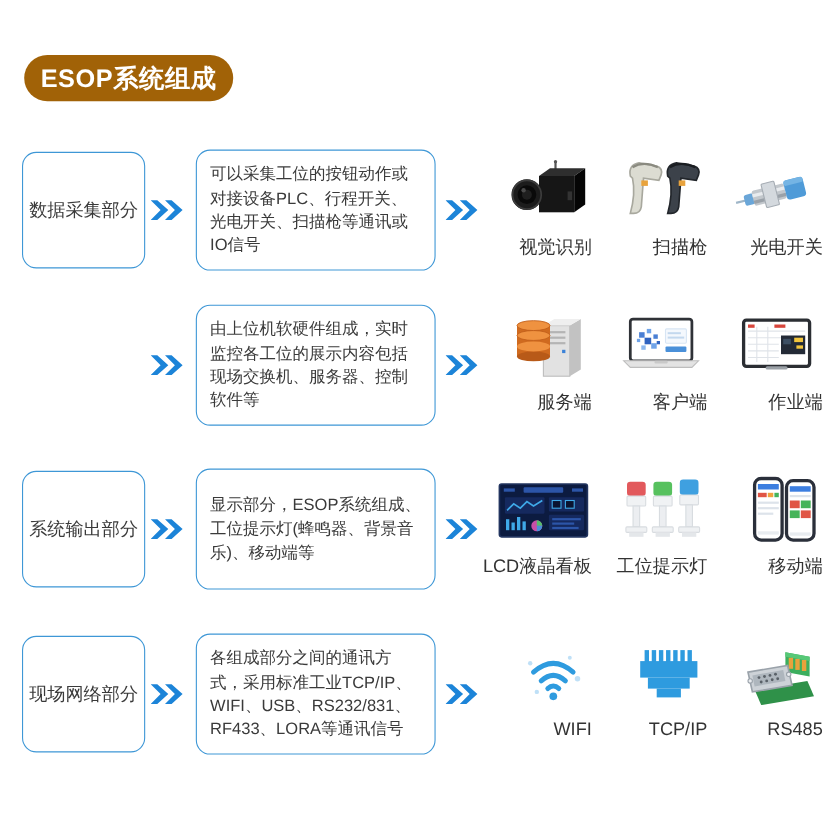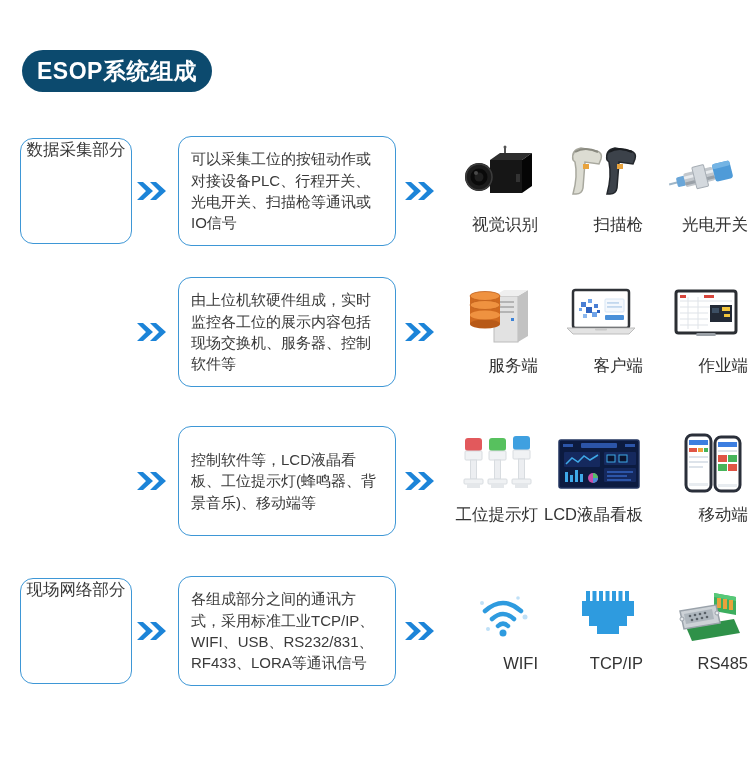--- a/index.html
+++ b/index.html
@@ -1,32 +1,32 @@
 <!DOCTYPE html>
 <html><head>
 <meta charset="utf-8">
 <style>
   html,body { margin:0; padding:0; background:#ffffff; }
   body { font-family:"Liberation Sans", sans-serif; }
   .canvas { position:relative; width:750px; height:763px; background:#ffffff; overflow:hidden; }
 
   .title-pill {
     position:absolute; left:22px; top:50px; height:42px; min-width:134px;
-    background:#0c4a6e; color:#ffffff; border-radius:22px;
+    background:#a16207; color:#ffffff; border-radius:22px;
     display:flex; align-items:center; justify-content:center;
     padding:0 15px; font-size:23px; font-weight:bold; letter-spacing:0.5px;
   }
 
   .row { position:absolute; left:0; width:750px; height:110px; }
   .r1 { top:136px; } .r2 { top:277px; } .r3 { top:426px; } .r4 { top:576px; }
 
   .label-box {
     position:absolute; left:20px; top:2px; width:112px; height:106px;
     border:1.6px solid #3E97D6; border-radius:13px; box-sizing:border-box;
-    display:flex; justify-content:center;
+    display:flex; align-items:center; justify-content:center;
     font-size:16.5px; color:#3a3a3a; background:#fff;
   }
   .desc-box {
     position:absolute; left:178px; top:0; width:218px; height:110px;
     border:1.6px solid #3E97D6; border-radius:13px; box-sizing:border-box;
     display:flex; align-items:center; padding:6px 12px;
     font-size:15px; line-height:1.42; color:#3a3a3a; background:#fff;
   }
   .arrow { position:absolute; top:44px; width:30px; height:22px; }
   .arrow polygon { fill:#1C84D8; }
@@ -198,60 +198,35 @@
               <rect x="60" y="27" width="6" height="3" fill="#f2c53d"></rect>
             <rect x="32" y="46" width="20" height="3" rx="1.5" fill="#9aa0a6"></rect>
           </svg>
         </div>
         <div class="icon-label">作业端</div>
       </div>
     </div>
   </div>
 
   <div class="row r3">
+    <div class="label-box">
+      <span>系统输出部分</span>
+    </div>
     <svg class="arrow arrow-1" viewBox="0 0 30 22">
       <polygon points="0,2 9,11 0,20 6,20 16,11 6,2"></polygon>
         <polygon points="13,2 22,11 13,20 19,20 29,11 19,2"></polygon>
     </svg>
     <div class="desc-box">
-      <span>控制软件等，LCD液晶看板、工位提示灯(蜂鸣器、背景音乐)、移动端等</span>
+      <span>显示部分，ESOP系统组成、工位提示灯(蜂鸣器、背景音乐)、移动端等</span>
     </div>
     <svg class="arrow arrow-2" viewBox="0 0 30 22">
       <polygon points="0,2 9,11 0,20 6,20 16,11 6,2"></polygon>
         <polygon points="13,2 22,11 13,20 19,20 29,11 19,2"></polygon>
     </svg>
     <div class="icons">
-      <div class="icon-cell">
-        <div class="icon-box">
-          <svg width="78" height="62" viewBox="0 0 78 62">
-            <g transform="translate(4,2)">
-              <rect x="1" y="2" width="17" height="13" rx="3" fill="#e2595c"></rect>
-              <rect x="1" y="15" width="17" height="9" rx="1" fill="#f0f2f4" stroke="#d8dce0"></rect>
-              <rect x="6.5" y="24" width="6" height="19" fill="#eceef1" stroke="#d8dce0"></rect>
-              <rect x="0" y="43" width="19" height="5" rx="1" fill="#eff1f3" stroke="#d8dce0"></rect>
-              <rect x="3" y="48" width="13" height="4" fill="#e4e7ea"></rect>
-            </g>
-            <g transform="translate(28,2)">
-              <rect x="1" y="2" width="17" height="13" rx="3" fill="#57c15e"></rect>
-              <rect x="1" y="15" width="17" height="9" rx="1" fill="#f0f2f4" stroke="#d8dce0"></rect>
-              <rect x="6.5" y="24" width="6" height="19" fill="#eceef1" stroke="#d8dce0"></rect>
-              <rect x="0" y="43" width="19" height="5" rx="1" fill="#eff1f3" stroke="#d8dce0"></rect>
-              <rect x="3" y="48" width="13" height="4" fill="#e4e7ea"></rect>
-            </g>
-            <g transform="translate(52,0)">
-              <rect x="1" y="2" width="17" height="14" rx="3" fill="#3fa0e0"></rect>
-              <rect x="1" y="16" width="17" height="9" rx="1" fill="#f0f2f4" stroke="#d8dce0"></rect>
-              <rect x="6.5" y="25" width="6" height="20" fill="#eceef1" stroke="#d8dce0"></rect>
-              <rect x="0" y="45" width="19" height="5" rx="1" fill="#eff1f3" stroke="#d8dce0"></rect>
-              <rect x="3" y="50" width="13" height="4" fill="#e4e7ea"></rect>
-            </g>
-          </svg>
-        </div>
-        <div class="icon-label">工位提示灯</div>
-      </div>
       <div class="icon-cell">
         <div class="icon-box">
           <svg width="88" height="58" viewBox="0 0 88 58">
             <rect x="4" y="4" width="80" height="48" rx="2" fill="#0c1b40" stroke="#22345f" stroke-width="1.5"></rect>
             <rect x="26" y="7" width="36" height="5" rx="1" fill="#2c55a8"></rect>
             <g fill="#2c55a8">
                 <rect x="8" y="8" width="10" height="3"></rect>
                 <rect x="70" y="8" width="10" height="3"></rect>
               </g>
             <rect x="9" y="16" width="36" height="15" rx="1" fill="#15295e"></rect>
@@ -273,20 +248,48 @@
                 <rect x="52" y="35" width="26" height="2"></rect>
                 <rect x="52" y="39" width="20" height="2"></rect>
                 <rect x="52" y="43" width="24" height="2"></rect>
               </g>
           </svg>
         </div>
         <div class="icon-label">LCD液晶看板</div>
       </div>
       <div class="icon-cell">
         <div class="icon-box">
+          <svg width="78" height="62" viewBox="0 0 78 62">
+            <g transform="translate(4,2)">
+              <rect x="1" y="2" width="17" height="13" rx="3" fill="#e2595c"></rect>
+              <rect x="1" y="15" width="17" height="9" rx="1" fill="#f0f2f4" stroke="#d8dce0"></rect>
+              <rect x="6.5" y="24" width="6" height="19" fill="#eceef1" stroke="#d8dce0"></rect>
+              <rect x="0" y="43" width="19" height="5" rx="1" fill="#eff1f3" stroke="#d8dce0"></rect>
+              <rect x="3" y="48" width="13" height="4" fill="#e4e7ea"></rect>
+            </g>
+            <g transform="translate(28,2)">
+              <rect x="1" y="2" width="17" height="13" rx="3" fill="#57c15e"></rect>
+              <rect x="1" y="15" width="17" height="9" rx="1" fill="#f0f2f4" stroke="#d8dce0"></rect>
+              <rect x="6.5" y="24" width="6" height="19" fill="#eceef1" stroke="#d8dce0"></rect>
+              <rect x="0" y="43" width="19" height="5" rx="1" fill="#eff1f3" stroke="#d8dce0"></rect>
+              <rect x="3" y="48" width="13" height="4" fill="#e4e7ea"></rect>
+            </g>
+            <g transform="translate(52,0)">
+              <rect x="1" y="2" width="17" height="14" rx="3" fill="#3fa0e0"></rect>
+              <rect x="1" y="16" width="17" height="9" rx="1" fill="#f0f2f4" stroke="#d8dce0"></rect>
+              <rect x="6.5" y="25" width="6" height="20" fill="#eceef1" stroke="#d8dce0"></rect>
+              <rect x="0" y="45" width="19" height="5" rx="1" fill="#eff1f3" stroke="#d8dce0"></rect>
+              <rect x="3" y="50" width="13" height="4" fill="#e4e7ea"></rect>
+            </g>
+          </svg>
+        </div>
+        <div class="icon-label">工位提示灯</div>
+      </div>
+      <div class="icon-cell">
+        <div class="icon-box">
           <svg width="70" height="64" viewBox="0 0 70 64">
             <rect x="8" y="2" width="25" height="56" rx="6" fill="#ffffff" stroke="#2a2f3a" stroke-width="3"></rect>
             <rect x="11" y="7" width="19" height="5" fill="#3c7ee0"></rect>
             <rect x="11" y="15" width="8" height="4" fill="#e05545"></rect>
               <rect x="20" y="15" width="5" height="4" fill="#f0a23c"></rect>
               <rect x="26" y="15" width="4" height="4" fill="#46b45a"></rect>
             <rect x="11" y="23" width="19" height="2" fill="#dde3ea"></rect>
               <rect x="11" y="28" width="19" height="2" fill="#dde3ea"></rect>
               <rect x="11" y="33" width="14" height="2" fill="#dde3ea"></rect>
             <rect x="11" y="50" width="19" height="3" fill="#e8ecf0"></rect>

